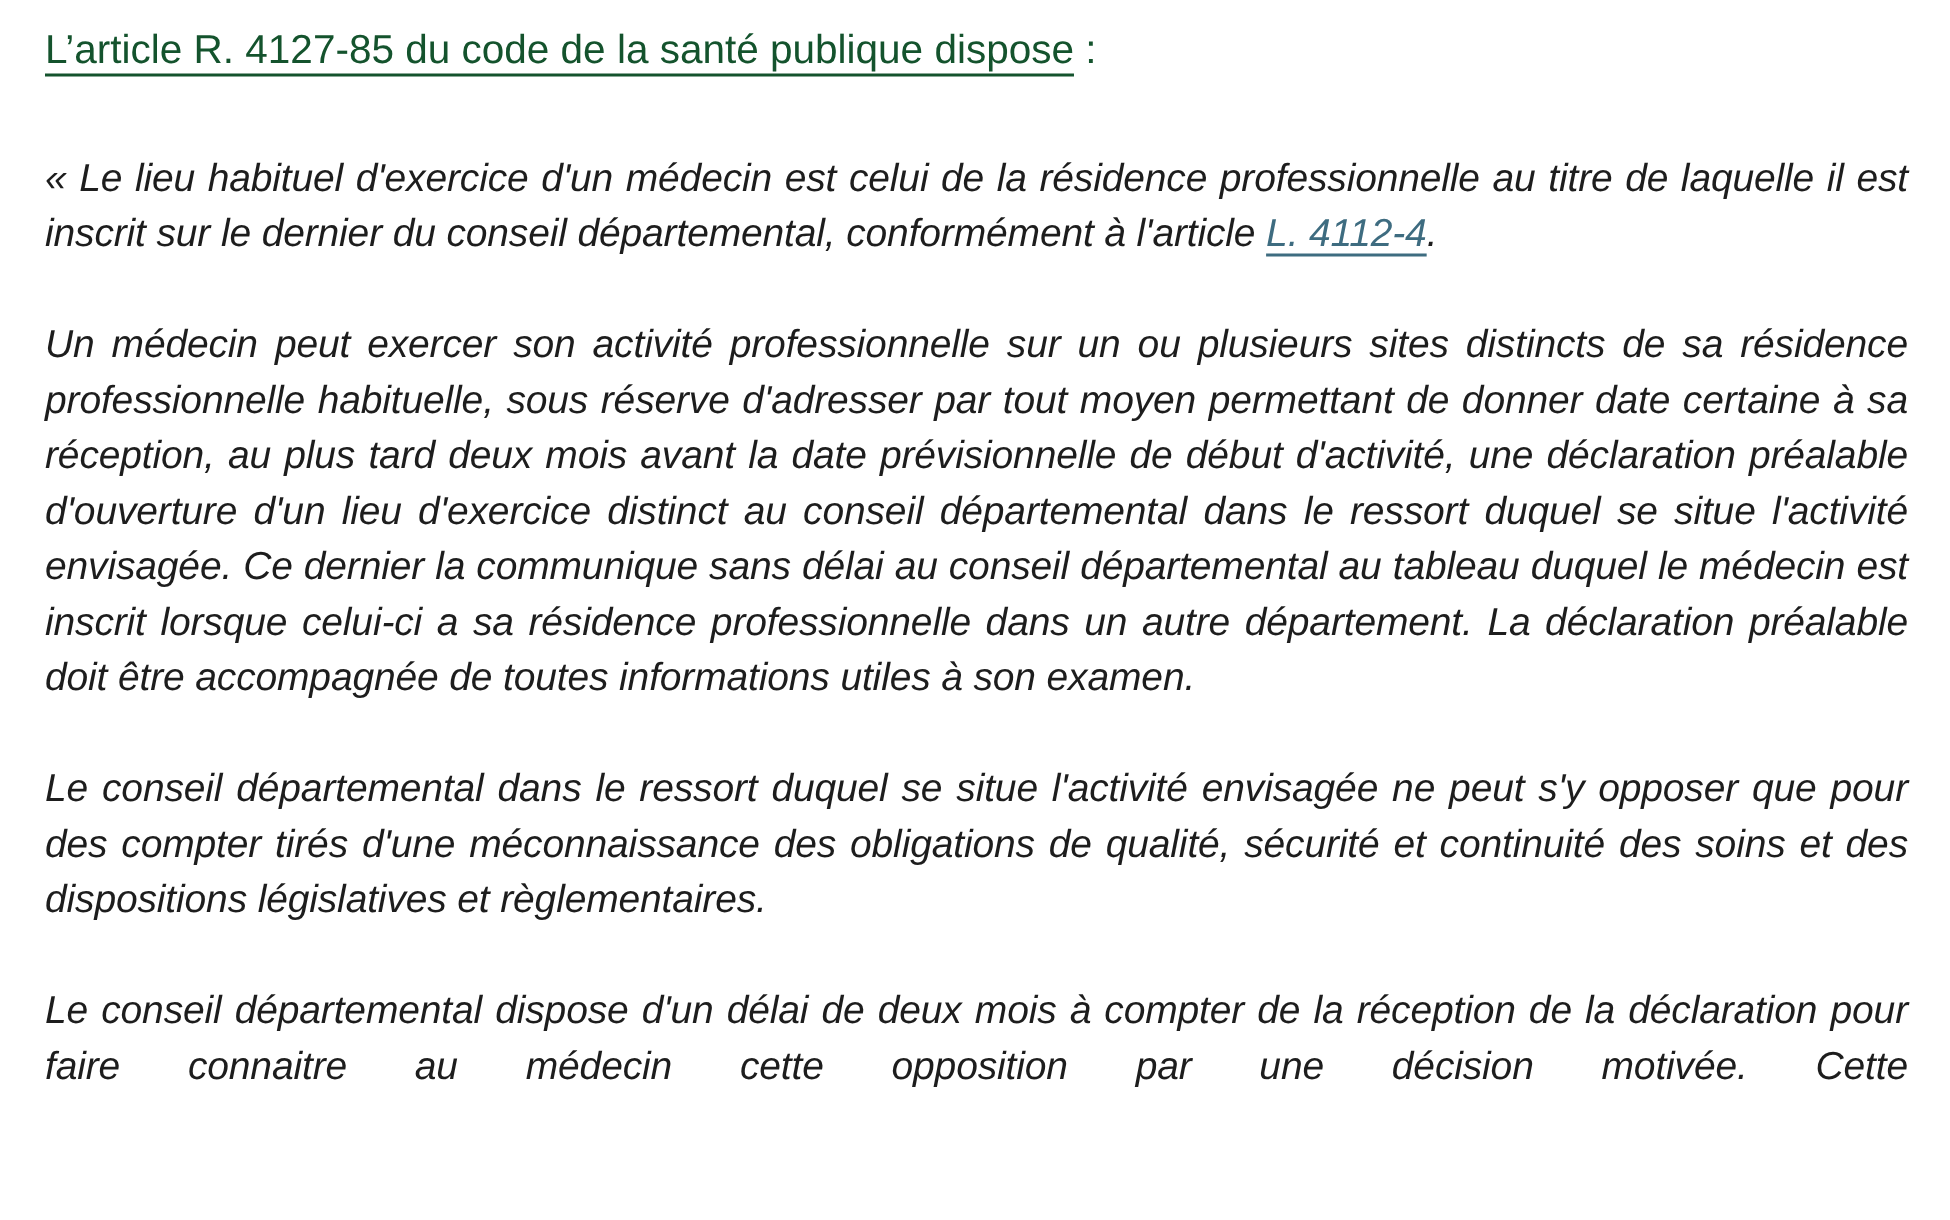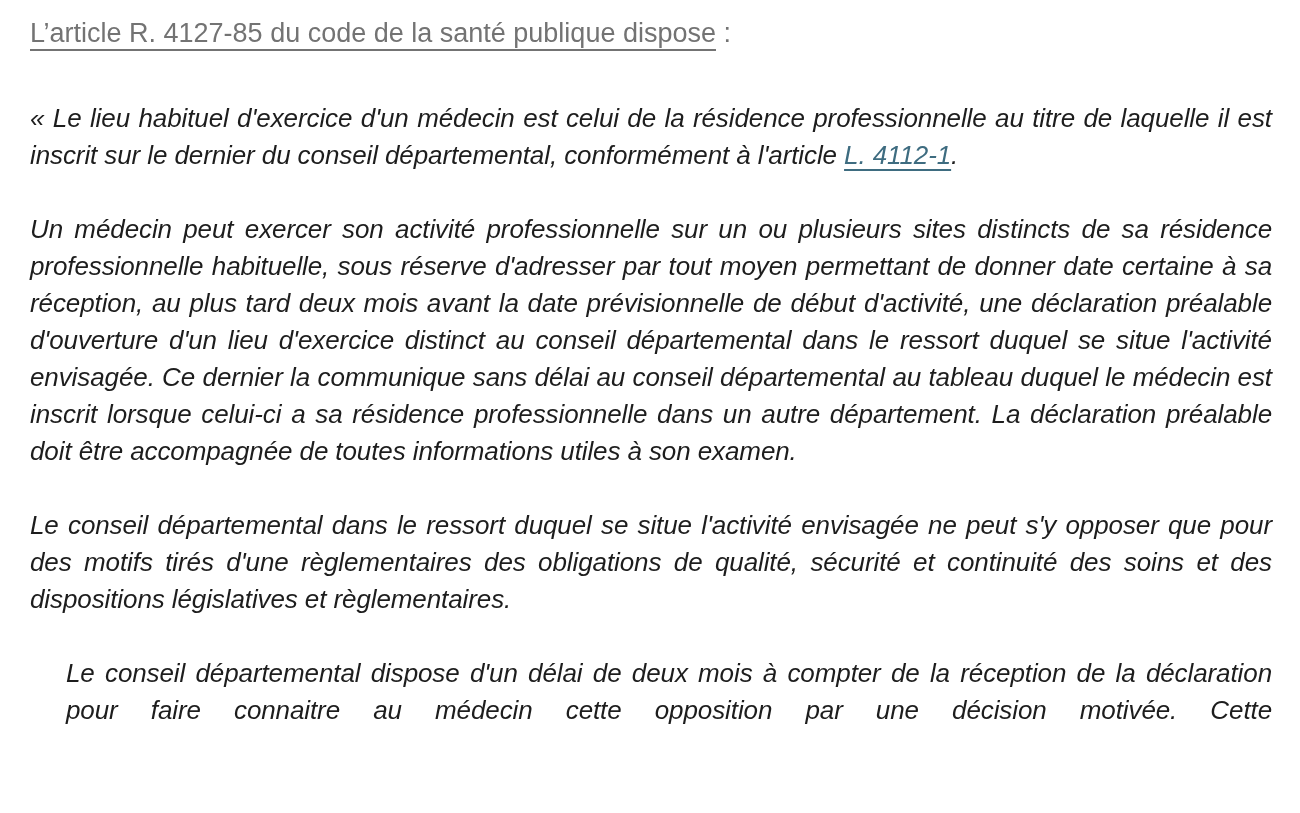--- a/index.html
+++ b/index.html
@@ -11,56 +11,56 @@
     font-family: "Liberation Sans", sans-serif;
     color: #1d1d1d;
   }
   .page {
     padding: 16px 28px 0 30px;
   }
   .heading {
     font-size: 27px;
     font-weight: 400;
     font-style: normal;
-    color: #737373;
+    color: #14532d;
     margin: 0 0 50px 0;
     line-height: 34px;
   }
   .heading .u {
     text-decoration: underline;
     text-underline-offset: 7px;
     text-decoration-thickness: 1.5px;
   }
   p.body {
     font-style: italic;
     font-size: 26px;
     line-height: 37px;
     letter-spacing: -0.1px;
     text-align: justify;
     margin: 37px 0;
     color: #1d1d1d;
   }
   p.body.first { margin-top: 0; }
   
-  p.body.cut { text-align-last: justify; margin-left: 36px; }
+  p.body.cut { text-align-last: justify; }
   a.doc-link {
     color: #3e6c80;
     text-decoration: underline;
     text-underline-offset: 5px;
     text-decoration-thickness: 1.5px;
   }
 </style>
 </head>
 <body>
 
 <div class="page">
 
   <h1 class="heading"><span class="u">L’article R. 4127-85 du code de la santé publique dispose</span><span> :</span></h1>
 
-  <p class="body first"><span>« Le lieu habituel d'exercice d'un médecin est celui de la résidence professionnelle au titre de laquelle il est inscrit sur le dernier du conseil départemental, conformément à l'article </span><a class="doc-link" href="#">L. 4112-1</a><span>.</span></p>
+  <p class="body first"><span>« Le lieu habituel d'exercice d'un médecin est celui de la résidence professionnelle au titre de laquelle il est inscrit sur le dernier du conseil départemental, conformément à l'article </span><a class="doc-link" href="#">L. 4112-4</a><span>.</span></p>
 
   <p class="body">Un médecin peut exercer son activité professionnelle sur un ou plusieurs sites distincts de sa résidence professionnelle habituelle, sous réserve d'adresser par tout moyen permettant de donner date certaine à sa réception, au plus tard deux mois avant la date prévisionnelle de début d'activité, une déclaration préalable d'ouverture d'un lieu d'exercice distinct au conseil départemental dans le ressort duquel se situe l'activité envisagée. Ce dernier la communique sans délai au conseil départemental au tableau duquel le médecin est inscrit lorsque celui-ci a sa résidence professionnelle dans un autre département. La déclaration préalable doit être accompagnée de toutes informations utiles à son examen.</p>
 
-  <p class="body">Le conseil départemental dans le ressort duquel se situe l'activité envisagée ne peut s'y opposer que pour des motifs tirés d'une règlementaires des obligations de qualité, sécurité et continuité des soins et des dispositions législatives et règlementaires.</p>
+  <p class="body">Le conseil départemental dans le ressort duquel se situe l'activité envisagée ne peut s'y opposer que pour des compter tirés d'une méconnaissance des obligations de qualité, sécurité et continuité des soins et des dispositions législatives et règlementaires.</p>
 
   <p class="body cut">Le conseil départemental dispose d'un délai de deux mois à compter de la réception de la déclaration pour faire connaitre au médecin cette opposition par une décision motivée. Cette</p>
 
 </div>
 
 </body></html>

